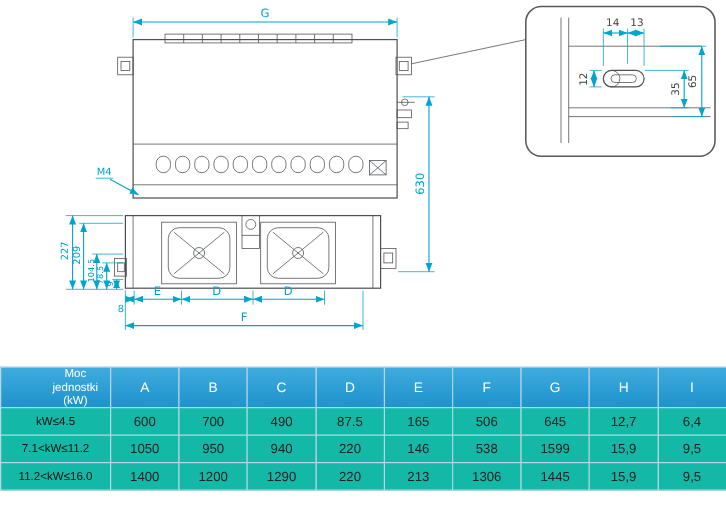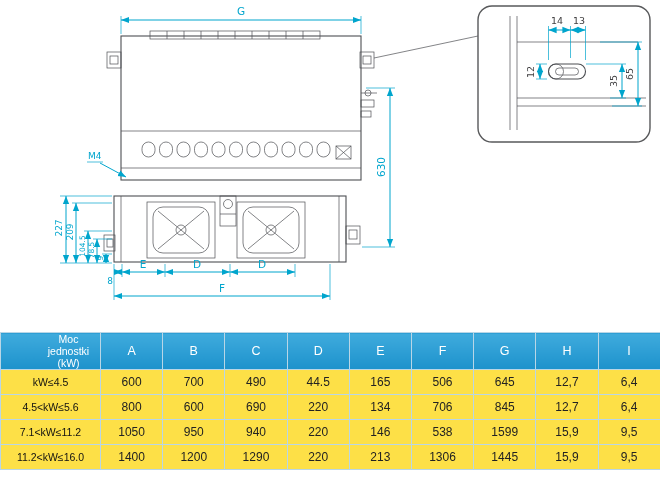--- a/index.html
+++ b/index.html
@@ -25,21 +25,21 @@
   .spec-table { width:660px; border-collapse:collapse; table-layout:fixed; }
   .spec-table th, .spec-table td {
     border:1px solid #b9d6e6; text-align:center; vertical-align:middle;
     font-family:"Liberation Sans", sans-serif;
   }
   .spec-table thead th {
     background:linear-gradient(#3fabdd, #1d92cc);
     color:#ffffff; font-weight:normal; font-size:12.5px; height:24px;
   }
   .spec-table thead th.first { font-size:10.5px;padding-left:36px; }
-  .spec-table td { height:25px; font-size:12px; color:#222; background:#fde047; }
+  .spec-table td { height:25px; font-size:12px; color:#222; background:#14b8a6; }
   .spec-table td.first { font-size:10.5px; color:#111; }
 </style>
 </head>
 <body>
 
 <div class="stage">
 
   <svg width="660" height="328" viewBox="0 0 660 328">
     <defs>
       <marker id="arw" viewBox="0 0 10 10" refX="9" refY="5" markerWidth="9" markerHeight="9" orient="auto-start-reverse">
@@ -250,36 +250,24 @@
         <th>H</th>
         <th>I</th>
       </tr>
     </thead>
     <tbody>
       <tr>
         <td class="first">kW≤4.5</td>
         <td>600</td>
         <td>700</td>
         <td>490</td>
-        <td>44.5</td>
+        <td>87.5</td>
         <td>165</td>
         <td>506</td>
         <td>645</td>
-        <td>12,7</td>
-        <td>6,4</td>
-      </tr>
-      <tr>
-        <td class="first">4.5&lt;kW≤5.6</td>
-        <td>800</td>
-        <td>600</td>
-        <td>690</td>
-        <td>220</td>
-        <td>134</td>
-        <td>706</td>
-        <td>845</td>
         <td>12,7</td>
         <td>6,4</td>
       </tr>
       <tr>
         <td class="first">7.1&lt;kW≤11.2</td>
         <td>1050</td>
         <td>950</td>
         <td>940</td>
         <td>220</td>
         <td>146</td>

